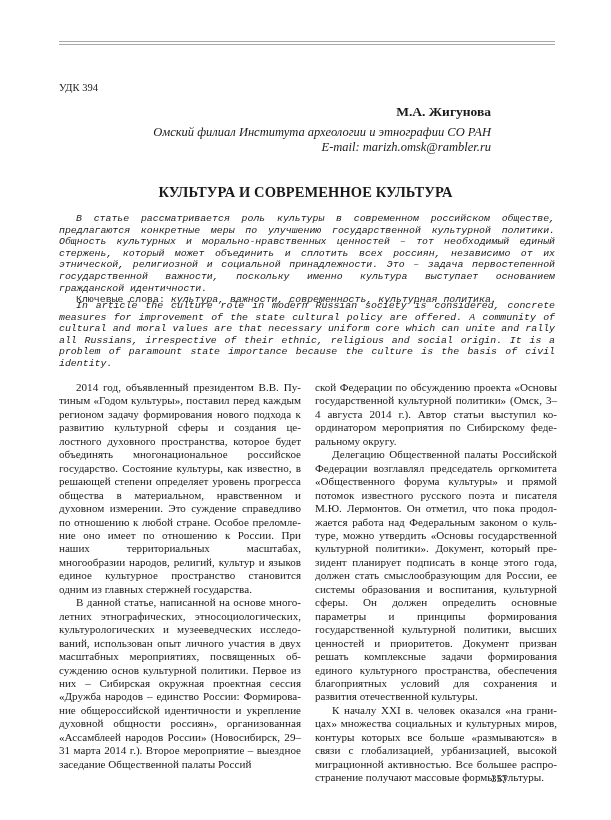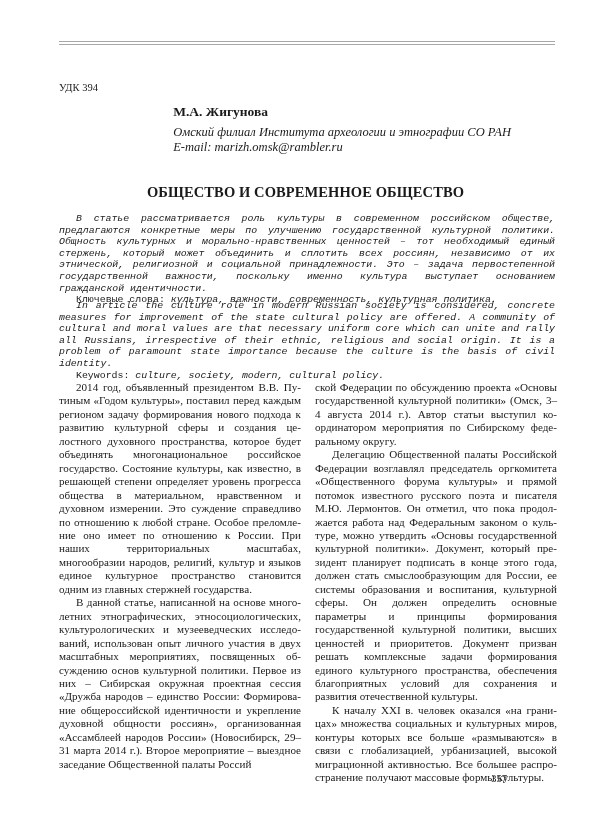--- a/index.html
+++ b/index.html
@@ -2,21 +2,21 @@
 <html><head>
   <meta charset="utf-8">
   <style>
     html, body { margin: 0; padding: 0; background: #ffffff; }
     body { width: 611px; height: 820px; position: relative; overflow: hidden; color: #1a1a1a; }
     .page { position: absolute; left: 0; top: 0; width: 563px; height: 820px; }
     .header-rule { position: absolute; left: 59px; width: 496px; height: 1px; background: #a8a8a8; }
     .rule-1 { top: 41px; }
     .rule-2 { top: 44px; }
     .udk { position: absolute; left: 59px; top: 82px; font-family: "Liberation Serif", serif; font-size: 10.5px; }
-    .author-block { position: absolute; right: 52px; top: 103px; font-family: "Liberation Serif", serif; }
+    .author-block { position: absolute; right: 72px; top: 103px; text-align: right; font-family: "Liberation Serif", serif; }
     .author-name { font-weight: bold; font-size: 13.5px; line-height: 18px; margin-bottom: 4px; }
     .affiliation, .email { font-style: italic; font-size: 12.5px; line-height: 15px; }
     .title { position: absolute; left: 0; width: 611px; top: 184px; text-align: center; font-family: "Liberation Serif", serif; font-weight: bold; font-size: 14.5px; letter-spacing: 0.1px; }
     .abstract { position: absolute; left: 59px; width: 496px; font-family: Liberation Mono, monospace; font-size: 9.9px; line-height: 11.6px; text-align: justify; }
     .abstract-ru { top: 213px; }
     .abstract-en { top: 300px; }
     .abstract p { margin: 0; text-indent: 17px; }
     .abstract .italic { font-style: italic; }
     .kw-label { font-style: normal; }
     .kw-values { font-style: italic; }
@@ -35,30 +35,29 @@
   <div class="header-rule rule-2"></div>
 
   <div class="udk">УДК 394</div>
 
   <div class="author-block">
     <div class="author-name">М.А. Жигунова</div>
     <div class="affiliation">Омский филиал Института археологии и этнографии СО РАН</div>
     <div class="email">E-mail: marizh.omsk@rambler.ru</div>
   </div>
 
-  <div class="title">ОБЩЕСТВО И СОВРЕМЕННОЕ ОБЩЕСТВО</div>
+  <div class="title">КУЛЬТУРА И СОВРЕМЕННОЕ КУЛЬТУРА</div>
 
   <div class="abstract abstract-ru">
     <p class="italic">В статье рассматривается роль культуры в современном российском обществе, предлагаются конкретные меры по улучшению государственной культурной политики. Общность культурных и морально-нравственных ценностей – тот необходимый единый стержень, который может объединить и сплотить всех россиян, независимо от их этнической, религиозной и социальной принадлежности. Это – задача первостепенной государственной важности, поскольку именно культура выступает основанием гражданской идентичности.</p>
     <p><span class="kw-label">Ключевые слова:</span> <span class="kw-values">культура, важности, современность, культурная политика.</span></p>
   </div>
 
   <div class="abstract abstract-en">
     <p class="italic">In article the culture role in modern Russian society is considered, concrete measures for improvement of the state cultural policy are offered. A community of cultural and moral values are that necessary uniform core which can unite and rally all Russians, irrespective of their ethnic, religious and social origin. It is a problem of paramount state importance because the culture is the basis of civil identity.</p>
-    <p><span class="kw-label">Keywords:</span> <span class="kw-values">culture, society, modern, cultural policy.</span></p>
   </div>
 
   <div class="col col-left">
     <p>2014 год, объявленный президентом В.В. Пу­тиным «Годом культуры», поставил перед каждым регионом задачу формирования нового подхода к развитию культурной сферы и создания це­лостного духовного пространства, которое бу­дет объединять многонациональное российское государство. Состояние культуры, как известно, в решающей степени определяет уровень про­гресса общества в материальном, нравственном и духовном измерении. Это суждение справедливо по отношению к любой стране. Особое преломле­ние оно имеет по отношению к России. При наших территориальных масштабах, многообразии наро­дов, религий, культур и языков единое культур­ное пространство становится одним из главных стержней государства.</p>
     <p>В данной статье, написанной на основе много­летних этнографических, этносоциологических, культурологических и музееведческих исследо­ваний, использован опыт личного участия в двух масштабных мероприятиях, посвященных об­суждению основ культурной политики. Первое из них – Сибирская окружная проектная сессия «Дружба народов – единство России: Формирова­ние общероссийской идентичности и укрепление духовной общности россиян», организованная «Ассамблеей народов России» (Новосибирск, 29–31 марта 2014 г.). Второе мероприятие – вы­ездное заседание Общественной палаты Россий­</p>
   </div>
 
   <div class="col col-right">
     <p class="cont">ской Федерации по обсуждению проекта «Основы государственной культурной политики» (Омск, 3–4 августа 2014 г.). Автор статьи выступил ко­ординатором мероприятия по Сибирскому феде­ральному округу.</p>
     <p>Делегацию Общественной палаты Российской Федерации возглавлял председатель оргкомите­та «Общественного форума культуры» и прямой потомок известного русского поэта и писателя М.Ю. Лермонтов. Он отметил, что пока продол­жается работа над Федеральным законом о куль­туре, можно утвердить «Основы государственной культурной политики». Документ, который пре­зидент планирует подписать в конце этого года, должен стать смыслообразующим для России, ее системы образования и воспитания, культурной сферы. Он должен определить основные параметры и принципы формирования государственной куль­турной политики, высших ценностей и приорите­тов. Документ призван решать комплексные задачи формирования единого культурного пространства, обеспечения благоприятных условий для сохране­ния и развития отечественной культуры.</p>

